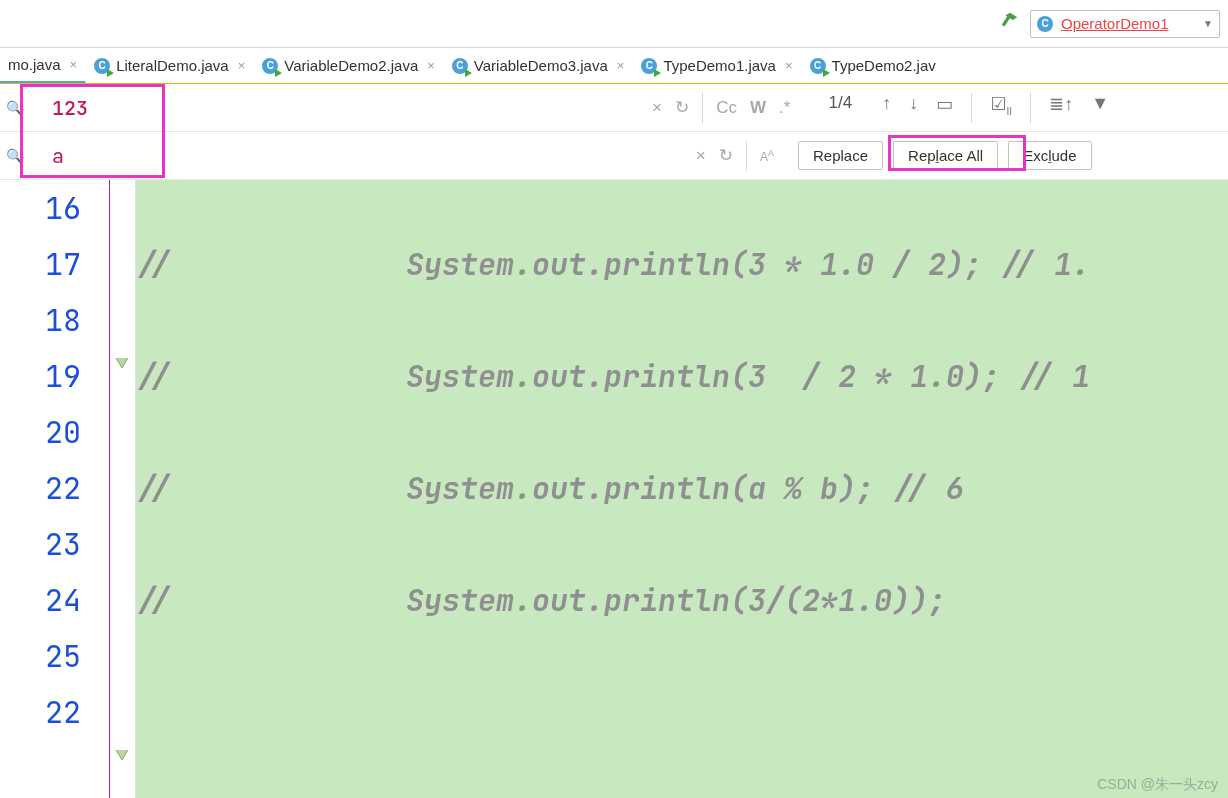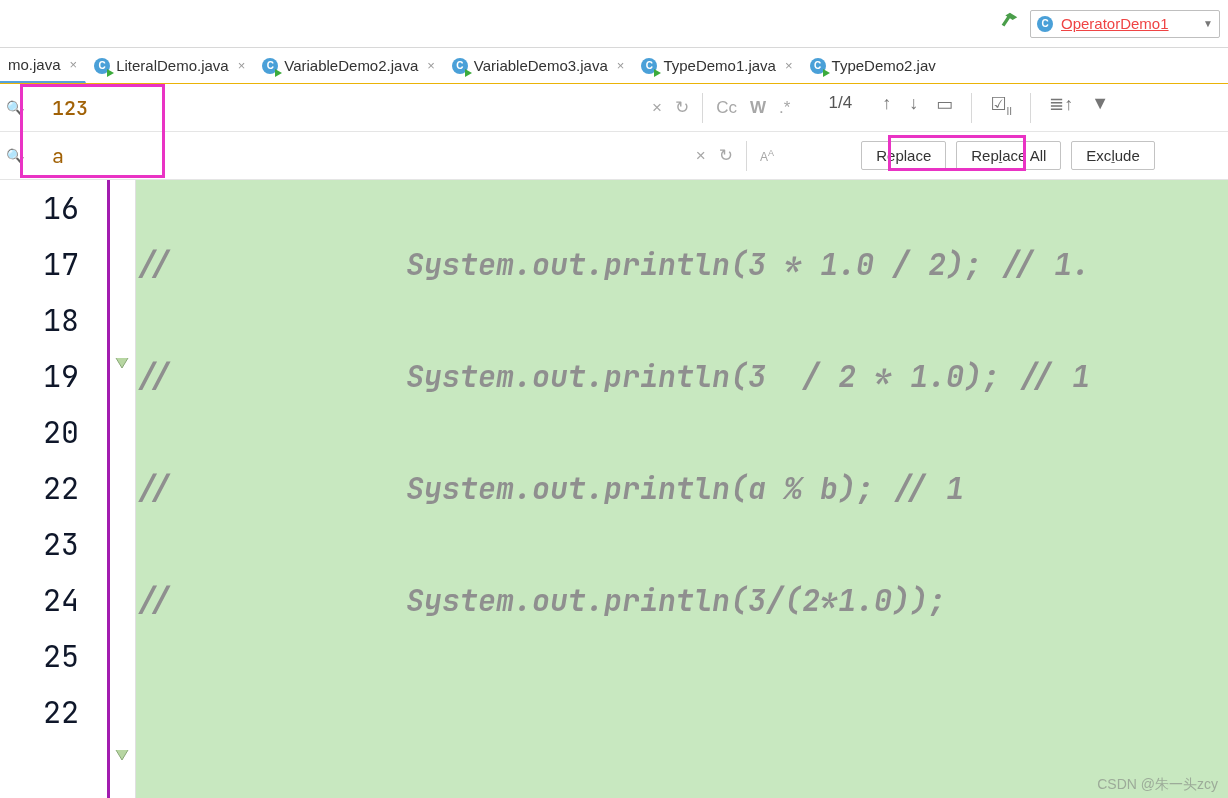--- a/index.html
+++ b/index.html
@@ -20,35 +20,35 @@
   .tab .close-x { color: #9a9a9a; font-size: 13px; margin-left: 3px; }
   .c-icon { width: 16px; height: 16px; border-radius: 50%; background: #4aa0d8; color: #fff; font-size: 10px; font-weight: bold; display: flex; align-items: center; justify-content: center; position: relative; }
   .c-icon .play { position: absolute; right: -4px; bottom: -3px; width: 0; height: 0; border-left: 7px solid #3cab3c; border-top: 4px solid transparent; border-bottom: 4px solid transparent; }
 
   
   .fr-panel { position: relative; }
   .fr-row { height: 48px; display: flex; align-items: center; border-bottom: 1px solid #e5e5e5; }
   .fr-left { width: 638px; display: flex; align-items: center; height: 100%; padding-left: 28px; position: relative; }
   .fr-left .mag { position: absolute; left: 6px; color: #9a9a9a; font-size: 14px; }
   .fr-left .dd2 { position: absolute; left: 20px; color: #9a9a9a; font-size: 8px; top: 22px; }
-  .fr-input { flex: 1; border: none; outline: none; font-size: 20px; font-family: "Consolas","JetBrains Mono",monospace; color: #a16207; padding-left: 24px; background: transparent; }
+  .fr-input { flex: 1; border: none; outline: none; font-size: 20px; font-family: "Consolas","JetBrains Mono",monospace; color: #be185d; padding-left: 24px; background: transparent; }
   .fr-row1 .fr-input { font-weight: 500; }
   .fr-ctrls { display: flex; align-items: center; gap: 13px; color: #a7a7a7; font-size: 17px; padding: 0 14px; }
   .sep { width: 1px; height: 30px; background: #d8d8d8; }
   .fr-right1 { display: flex; gap: 18px; flex: 1; padding: 0 12px; color: #767676; }
   .fr-right1 .count { font-size: 17px; color: #555; min-width: 48px; text-align: center; }
   .fr-right1 .ic { font-size: 18px; }
-  .fr-right2 { display: flex; align-items: center; gap: 10px; flex: 1; padding: 0 10px; justify-content: center; }
+  .fr-right2 { display: flex; align-items: center; gap: 10px; flex: 1; padding: 0 10px; }
   .btn { border: 1px solid #c3c3c3; background: #fff; padding: 5px 14px; font-size: 15px; color: #333; border-radius: 2px; }
   .hl-pink1 { position: absolute; border: 3px solid #e933c4; left: 20px; top: 0; width: 145px; height: 94px; pointer-events: none; }
   .hl-pink2 { position: absolute; border: 3px solid #e933c4; left: 888px; top: 51px; width: 138px; height: 36px; pointer-events: none; }
 
   
   .editor { display: flex; height: calc(798px - 48px - 36px - 96px); font-family: "JetBrains Mono","Consolas",monospace; }
-  .gutter { width: 110px; background: #fff; text-align: right; color: #0f172a; font-size: 30px; padding-top: 0; border-right: 3px solid #a21caf; position: relative; }
+  .gutter { width: 110px; background: #fff; text-align: right; color: #1d4ed8; font-size: 30px; padding-top: 0; border-right: 1px solid #a21caf; position: relative; }
   .gutter div.ln { height: 56px; line-height: 56px; padding-right: 28px; }
   .fold-strip { width: 26px; background: #fff; border-right: 1px solid #e0e0e0; position: relative; }
   .fold-mark { position: absolute; left: 4px; width: 16px; height: 16px; }
   .fold-mark svg { width: 16px; height: 16px; }
   .code { flex: 1; background: #c8e8c0; font-size: 30px; line-height: 56px; white-space: pre; overflow: hidden; position: relative; font-weight: bold; }
   .code .line { height: 56px; padding-left: 0; }
   .cm { color: #8f8f8f; font-style: italic; }
   .watermark { position: absolute; right: 10px; bottom: 4px; color: rgba(120,120,120,0.55); font-size: 14px; font-family: Arial,sans-serif; }
   .underline { text-decoration: underline; text-decoration-color: #666; }
 </style>
@@ -165,21 +165,21 @@
     <div class="fold-mark" style="top:176px"><svg viewBox="0 0 16 16">
           <path d="M2 2 L8 12 L14 2" fill="#b7d6a2" stroke="#8aa978"></path>
         </svg></div>
     <div class="fold-mark" style="top:568px"><svg viewBox="0 0 16 16">
           <path d="M2 2 L8 12 L14 2" fill="#b7d6a2" stroke="#8aa978"></path>
         </svg></div>
   </div>
   <div class="code">
 <div class="line"><span class="cm">//             System.out.println(3 * 1.0 / 2); // 1.</span></div>
 <div class="line"><span class="cm">//             System.out.println(3  / 2 * 1.0); // 1</span></div>
-<div class="line"><span class="cm">//             System.out.println(a % b); // 1</span></div>
+<div class="line"><span class="cm">//             System.out.println(a % b); // 6</span></div>
 <div class="line"><span class="cm">//             System.out.println(3/(2*1.0));</span></div>
 <div class="line"></div>
 <div class="line">            </div>
 
 
 
 
 
   </div>
 </div>

